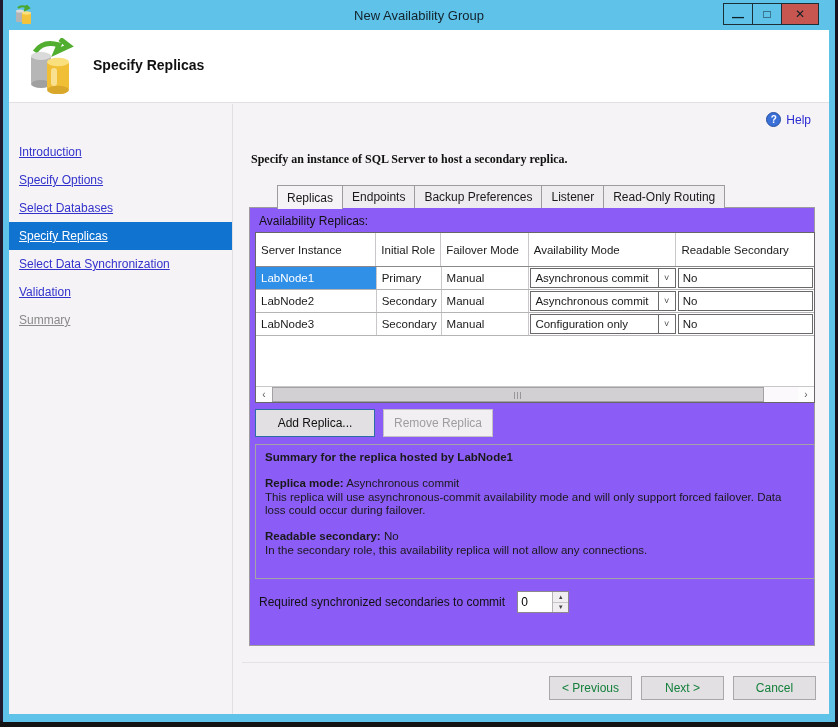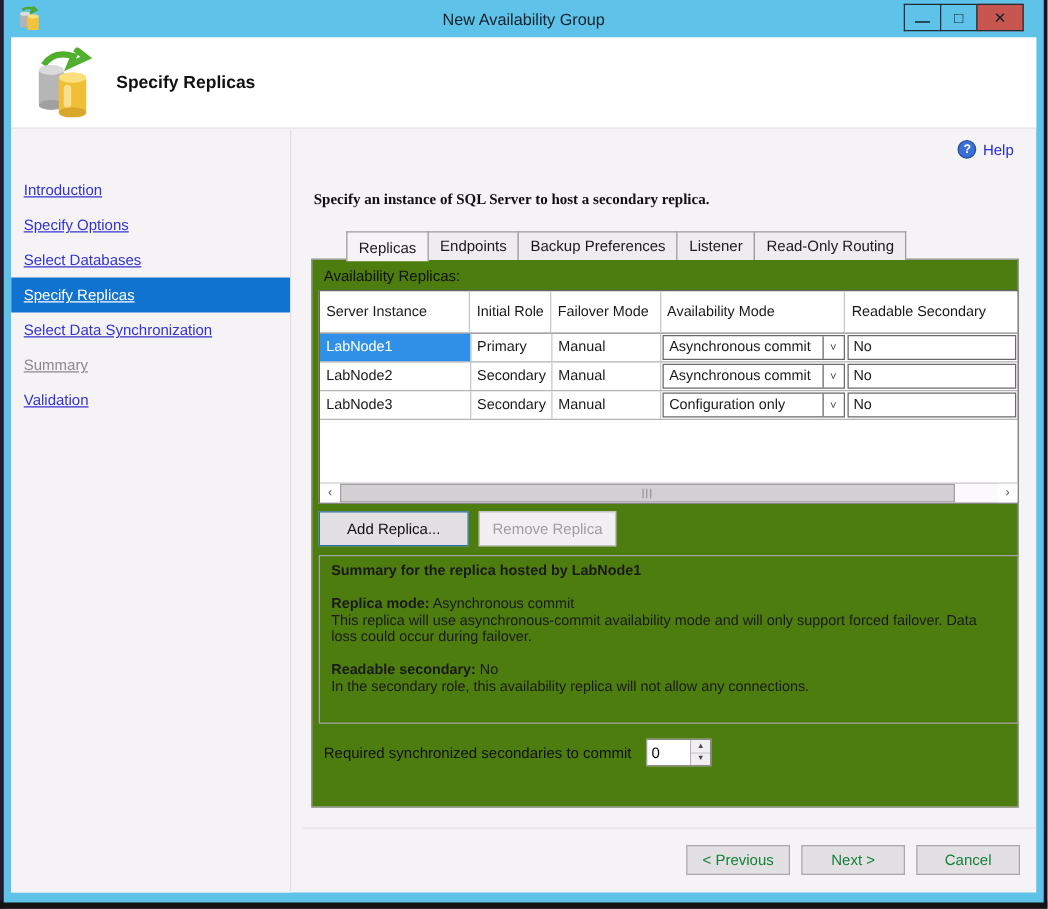--- a/index.html
+++ b/index.html
@@ -36,21 +36,21 @@
   .main { position:absolute; left:225px; right:0; top:74px; bottom:0; }
   .help { position:absolute; right:18px; top:8px; display:flex; align-items:center; font-size:12px; color:#2a2ad0; cursor:pointer; }
   .help-icon { width:15px; height:15px; border-radius:50%; background:#3a6fd8; border:1px solid #27509f; color:#fff; font-size:10px; font-weight:bold; display:flex; align-items:center; justify-content:center; margin-right:5px; }
   .instruction { position:absolute; left:17px; top:48px; font-size:12px; font-weight:bold; color:#111;font-family:Liberation Serif, serif; }
 
   
   .tabs { position:absolute; left:15px; top:81px; display:flex; height:23px; z-index:2;padding-left:28px; }
   .tab { border:1px solid #9d9b9d; border-bottom:none; background:#efecef; padding:0 9px; font-size:12px; color:#1a1a1a; display:flex; align-items:center; margin-right:-1px; cursor:pointer; }
   .tab.active { background:#f6f3f6; height:24px; border-top:1px solid #9d9b9d; position:relative; z-index:3; }
 
-  .tabpage { position:absolute; left:15px; right:14px; top:103px; height:439px; border:1px solid #9d9b9d; background:#4d7c0f; }
+  .tabpage { position:absolute; left:15px; right:14px; top:103px; height:439px; border:1px solid #9d9b9d; background:#8b5cf6; }
 
   .grid-label { position:absolute; left:9px; top:6px; font-size:12px; color:#111; }
 
   
   .table { position:absolute; left:5px; top:24px; width:560px; height:171px; border:1px solid #686668; background:#ffffff; overflow:hidden; }
   .thead { display:flex; height:34px; border-bottom:1px solid #8a888a; }
   .th { font-size:11.5px; color:#1a1a1a; padding:2px 5px; display:flex; align-items:center; border-right:1px solid #c9c7c9; overflow:hidden; }
   .trow { display:flex; height:23px; border-bottom:1px solid #b5b3b5; }
   .td { font-size:11.5px; color:#1a1a1a; padding:0 5px; display:flex; align-items:center; border-right:1px solid #c9c7c9; overflow:hidden; white-space:nowrap; }
   .c0 { width:131px;text-align:right; } .c1 { width:70px; } .c2 { width:95px; } .c3 { width:161px; } .c4 { width:150px; border-right:none; }
@@ -141,22 +141,22 @@
       </svg>
       <div class="hero-title">Specify Replicas</div>
     </div>
 
     <div class="sidebar">
       <div class="step link">Introduction</div>
       <div class="step link">Specify Options</div>
       <div class="step link">Select Databases</div>
       <div class="step active">Specify Replicas</div>
       <div class="step link">Select Data Synchronization</div>
+      <div class="step link">Validation</div>
       <div class="step disabled">Summary</div>
-      <div class="step link">Validation</div>
     </div>
 
     <div class="main">
 
       <div class="help">
         <span class="help-icon">?</span>
         <span>Help</span>
       </div>
 
       <div class="instruction">Specify an instance of SQL Server to host a secondary replica.</div>

